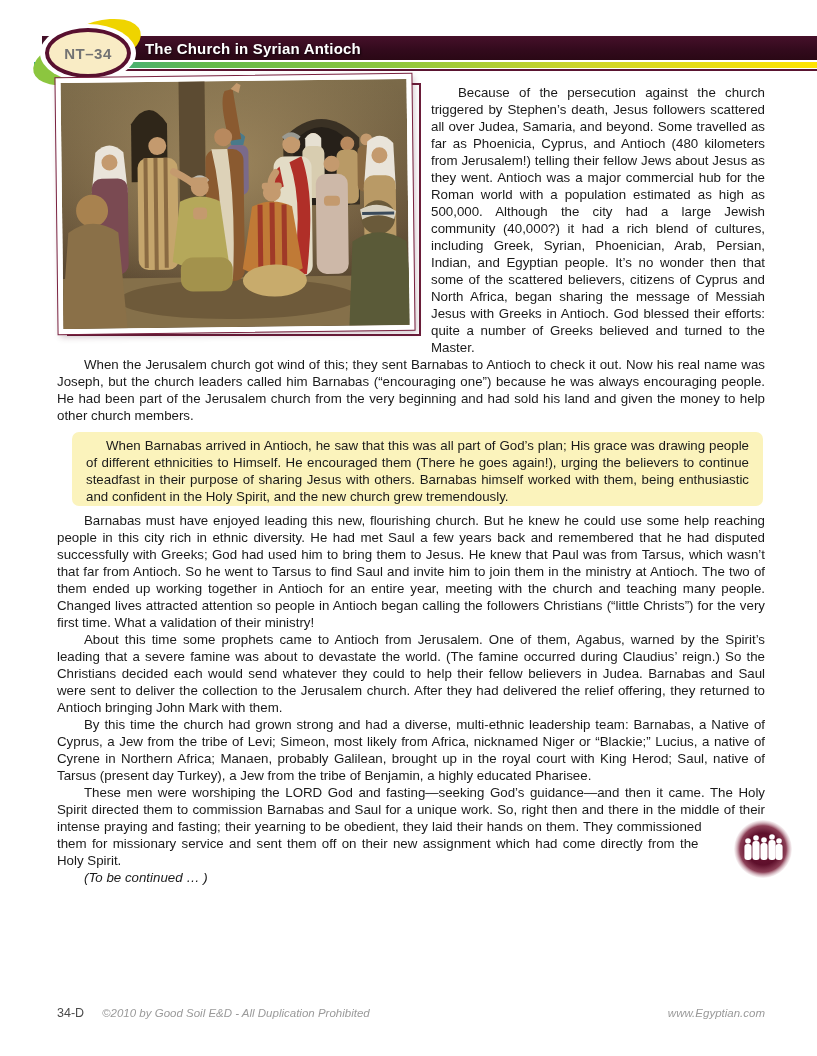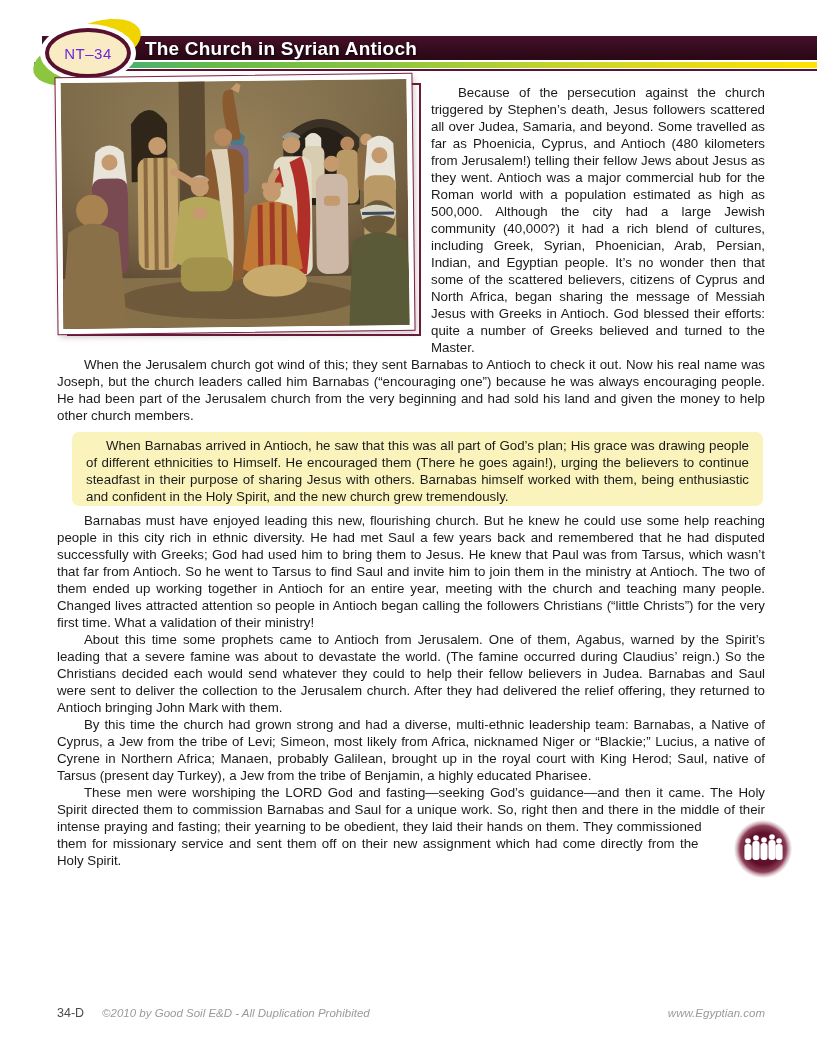--- a/index.html
+++ b/index.html
@@ -10,40 +10,40 @@
     font-family:"Liberation Sans", sans-serif; color:#1a1a1a;
   }
 
   
   .header-bar {
     position:absolute; left:42px; top:36px; right:0; height:24px;
     background:linear-gradient(#46102a, #320a1c 60%, #2a0815);
   }
   .header-title {
     position:absolute; left:145px; top:37px; height:40px; line-height:23px;
-    color:#ffffff; font-weight:bold; font-size:19px; letter-spacing:.2px;
+    color:#ffffff; font-weight:bold; font-size:15px; letter-spacing:.2px;
     text-shadow:1px 1px 2px rgba(0,0,0,.65);
   }
   .header-stripe {
     position:absolute; left:34px; top:62px; right:0; height:6px;
     background:linear-gradient(90deg, #2ea79e 0%, #63b94a 22%, #8cc63e 45%, #cdd52a 70%, #ffe400 100%);
   }
   .header-line {
     position:absolute; left:42px; top:69px; right:0; height:2px;
     background:#5a1430;
   }
   .lesson-badge { position:absolute; left:36px; top:23px; width:104px; height:60px; }
   .lesson-badge .el { position:absolute; border-radius:50%; }
   .badge-green  { left:-4px; top:16px; width:84px; height:44px; background:#8cc63f; transform:rotate(-16deg); }
   .badge-yellow { left:22px; top:-2px; width:84px; height:44px; background:#efd400; transform:rotate(-16deg); }
   .badge-white  { left:4px;  top:1px;  width:96px; height:58px; background:#ffffff; }
   .badge-main   {
     left:9px; top:5px; width:86px; height:50px; background:#f9ecc5;
     border:4px solid #58102f; display:flex; align-items:center; justify-content:center;
-    font-weight:normal; font-size:15px; color:#6d28d9; letter-spacing:.5px;
+    font-weight:bold; font-size:15px; color:#737373; letter-spacing:.5px;
   }
 
   
   .article {
     position:absolute; left:57px; top:84px; width:708px;
     font-size:13.3px; line-height:17px; text-align:justify;
   }
   .article p { text-indent:27px; }
   .photo-wrap {
     float:left; position:relative;
@@ -221,20 +221,21 @@
           <circle cx="30" cy="20" r="2.8"></circle>
               <rect x="26.4" y="23" width="7.2" height="17" rx="3"></rect>
           <circle cx="38" cy="17" r="2.8"></circle>
               <rect x="34.4" y="20" width="7.2" height="20" rx="3"></rect>
           <circle cx="45" cy="21" r="2.8"></circle>
               <rect x="41.4" y="24" width="7.2" height="16" rx="3"></rect>
         </g>
       </svg></span>
       <span>intense praying and fasting; their yearning to be obedient, they laid their hands on them. They commissioned them for missionary service and sent them off on their new assignment which had come directly from the Holy Spirit.</span></p>
 
+    <p class="continued">(To be continued … )</p>
   </div>
 
   <div class="footer">
     <div class="left">
       <span class="page-number">34-D</span>
       <span class="copyright">©2010 by Good Soil E&amp;D - All Duplication Prohibited</span>
     </div>
     <span class="website">www.Egyptian.com</span>
   </div>
 

